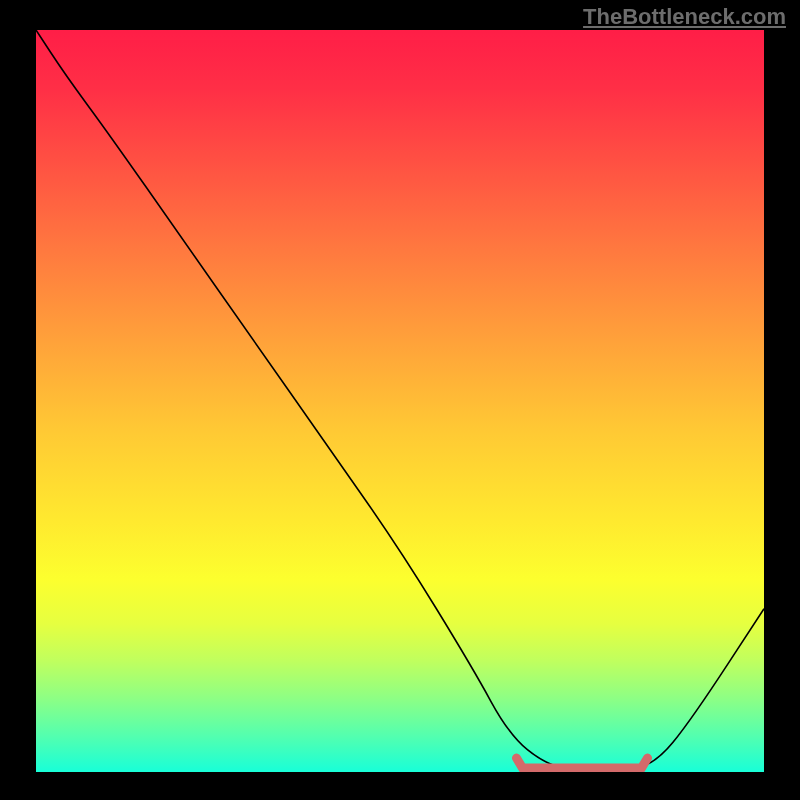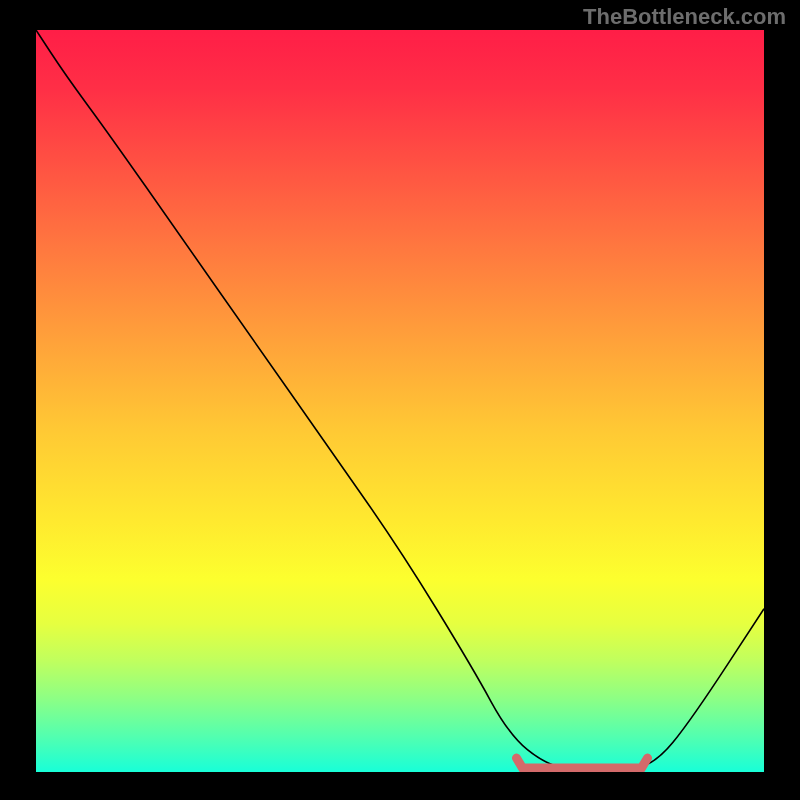--- a/index.html
+++ b/index.html
@@ -12,20 +12,21 @@
     overflow: hidden;
   }
   .watermark {
     position: absolute;
     top: 4px;
     right: 14px;
     color: #6d6d6d;
     font-size: 22px;
     font-weight: bold;
     z-index: 10;
+    text-decoration: underline;
   }
   .plot-area {
     position: absolute;
     left: 36px;
     top: 30px;
     width: 728px;
     height: 742px;
     background: linear-gradient(to bottom,
       #ff1e47 0%,
       #ff2f46 8%,

